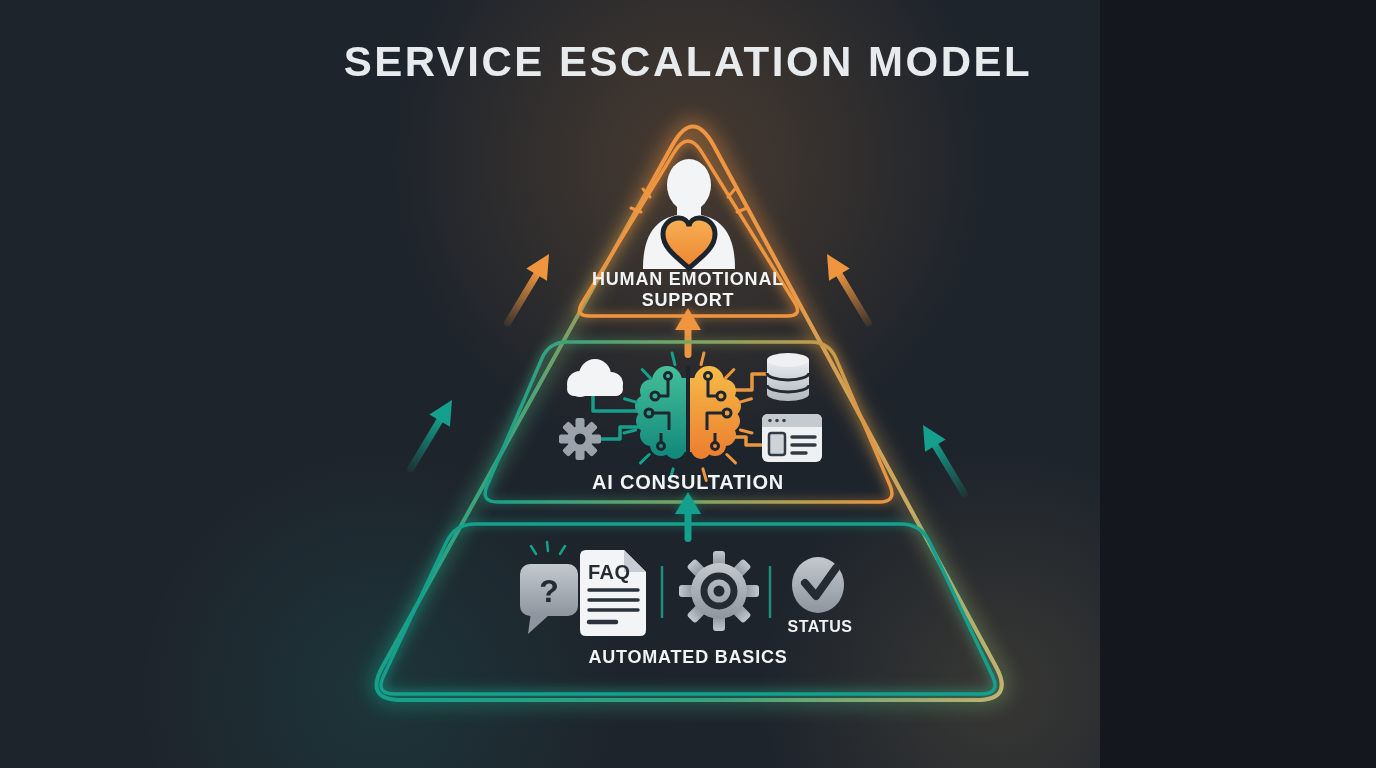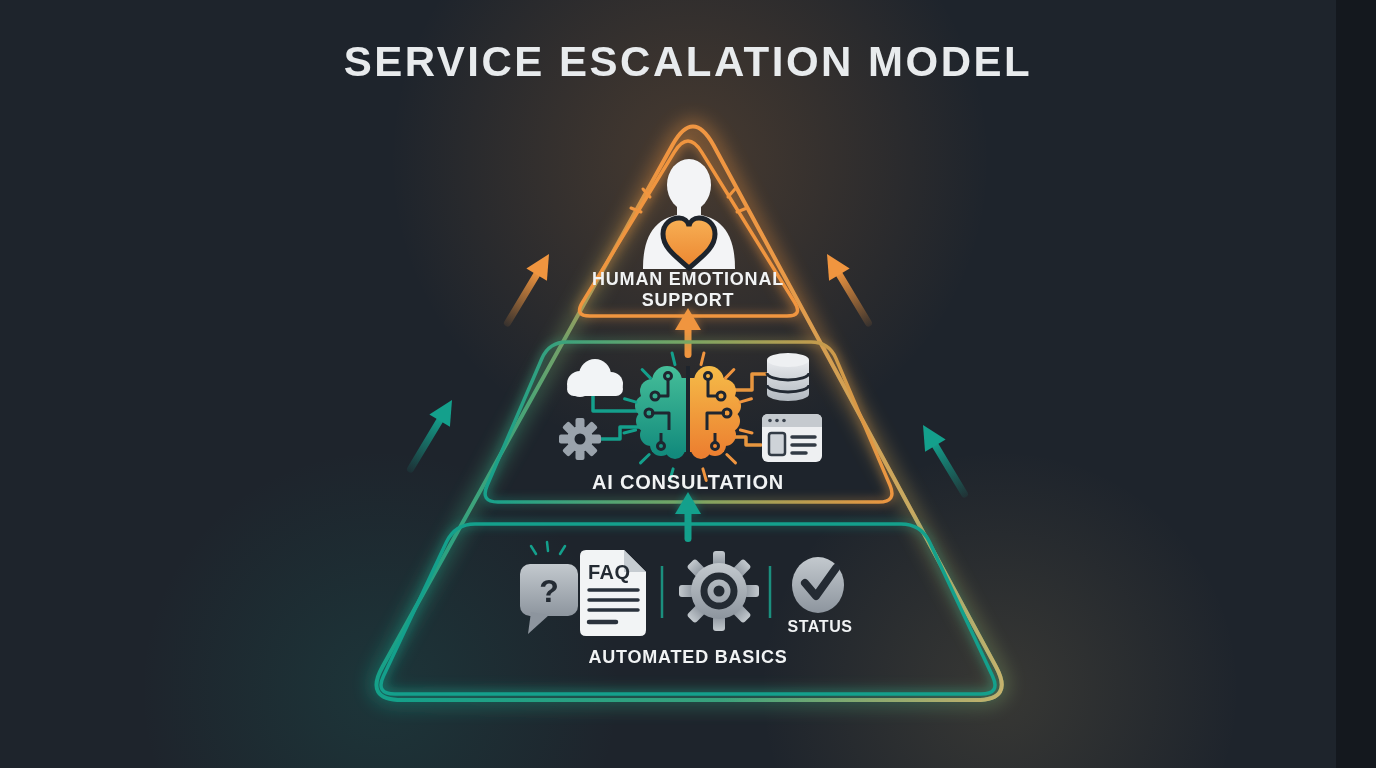--- a/index.html
+++ b/index.html
@@ -1,16 +1,16 @@
 <!DOCTYPE html>
 <html><head>
 <meta charset="utf-8">
 <style>
   html,body{margin:0;padding:0;background:#14181e;}
-  .stage{position:relative;width:1336px;height:768px;background:#1e242c;overflow:hidden;
+  .stage{position:relative;width:1100px;height:768px;background:#1e242c;overflow:hidden;
          font-family:"Liberation Sans",sans-serif;}
   svg{position:absolute;left:0;top:0;}
   text{font-family:"Liberation Sans",sans-serif;fill:#f1f3f4;font-weight:bold;}
   .title-text{font-size:42px;letter-spacing:2.5px;fill:#e8ebed;}
   .tier-label{font-size:18px;letter-spacing:.8px;}
   .tier-label-mid{font-size:20px;letter-spacing:.8px;}
   .small-label{font-size:16px;letter-spacing:.6px;}
   .faq-text{font-size:20px;fill:#242b33;letter-spacing:.5px;}
   .qmark{font-size:32px;fill:#242b33;}
 </style>

